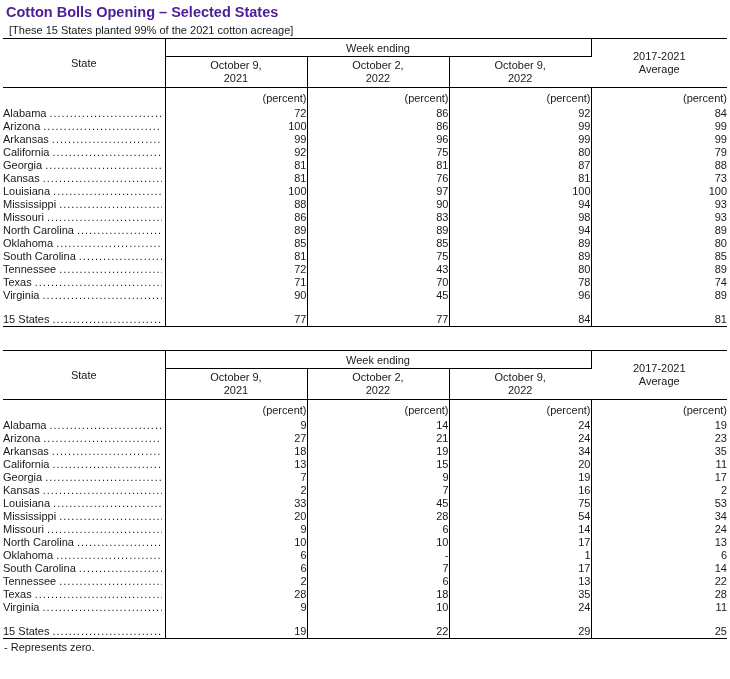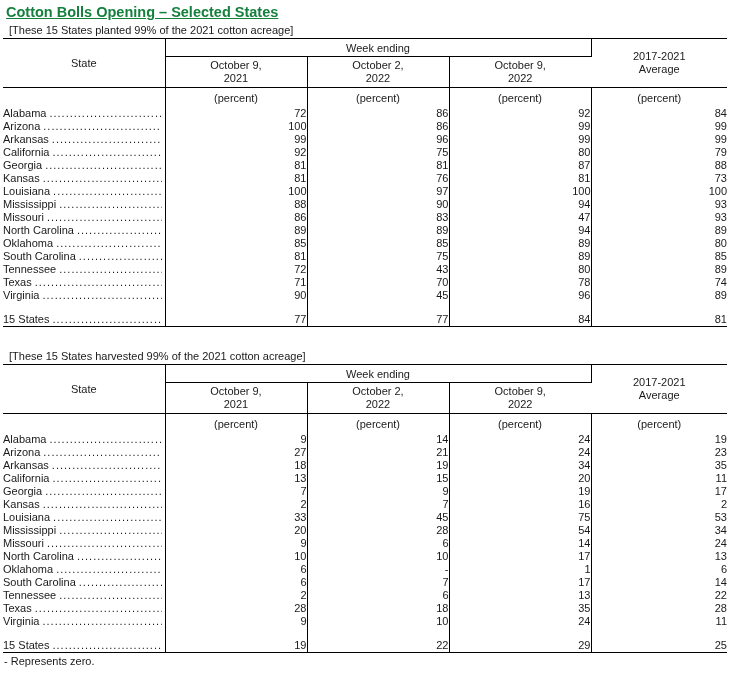--- a/index.html
+++ b/index.html
@@ -6,42 +6,42 @@
   body {
     width: 730px; height: 679px; overflow: hidden;
     font-family: "Liberation Sans", sans-serif;
     color: #1a1a1a;
   }
   .doc { padding: 4px 3px 0 3px; box-sizing: border-box; }
   .sec { margin-bottom: 0; }
   .sec + .sec { margin-top: 23px; }
   .sec-title {
     font-size: 14.5px; font-weight: bold; line-height: 16px;
-    margin: 0 0 4px 3px; color: #15803d; text-decoration: underline;
+    margin: 0 0 4px 3px; color: #4c1d95;
   }
   .subtitle { font-size: 11px; line-height: 12px; margin: 0 0 2px 0; padding-left: 6px; }
 
   table.rpt {
     width: 724px; border-collapse: collapse; table-layout: fixed;
     border-top: 1px solid #000; border-bottom: 1px solid #000;
     font-size: 11px;
   }
   table.rpt th { font-weight: normal; text-align: center; padding: 0; }
   table.rpt td { padding: 0; }
 
   th.h-state { border-right: 1px solid #000; border-bottom: 1px solid #000; vertical-align: middle; }
   th.h-week  { border-bottom: 1px solid #000; border-right: 1px solid #000; height: 17px; vertical-align: middle; }
   th.h-avg   { border-bottom: 1px solid #000; vertical-align: middle; white-space: pre-line; line-height: 13px; margin-top: 36px; }
   tr.dates th {
     border-bottom: 1px solid #000; height: 30px; vertical-align: middle;
     white-space: pre-line; line-height: 13px;
   }
   tr.dates th + th { border-left: 1px solid #000; }
 
-  tr.units td { height: 19px; vertical-align: middle; text-align: center; }
+  tr.units td { height: 19px; vertical-align: middle; text-align: right; }
   td.c-val { border-left: 1px solid #000; }
 
   tbody td { height: 13px; line-height: 13px; vertical-align: bottom; }
   td.c-state { padding-left: 7px; }
   td.c-val { text-align: right; padding-right: 14px; }
   tr.spacer td { height: 9px; }
   tr.total td { height: 15px; }
 
   .st { display: flex; align-items: baseline; }
   .nm { white-space: nowrap; }
@@ -190,21 +190,21 @@
           </tr>
           <tr>
             <td class="c-state">
               <div class="st">
                 <span class="nm">Missouri</span>
                 <span class="dots"></span>
               </div>
             </td>
             <td class="c-val">86</td>
             <td class="c-val">83</td>
-            <td class="c-val">47</td>
+            <td class="c-val">98</td>
             <td class="c-val">93</td>
           </tr>
           <tr>
             <td class="c-state">
               <div class="st">
                 <span class="nm">North Carolina</span>
                 <span class="dots"></span>
               </div>
             </td>
             <td class="c-val">89</td>
@@ -289,21 +289,20 @@
             <td class="c-val">77</td>
             <td class="c-val">77</td>
             <td class="c-val">84</td>
             <td class="c-val">81</td>
           </tr>
         </tbody>
     </table>
   </section>
 
   <section class="sec">
-    <div class="subtitle">[These 15 States harvested 99% of the 2021 cotton acreage]</div>
     <table class="rpt">
       <colgroup>
         <col style="width:162px">
           <col style="width:142px">
           <col style="width:142px">
           <col style="width:142px">
           <col style="width:136px">
       </colgroup>
       <thead>
         <tr>

